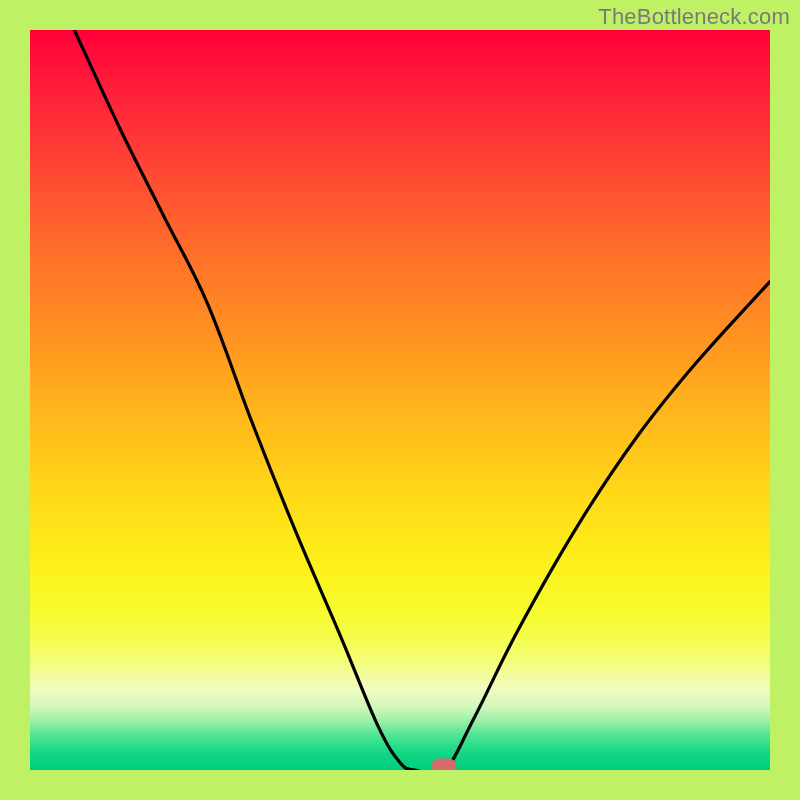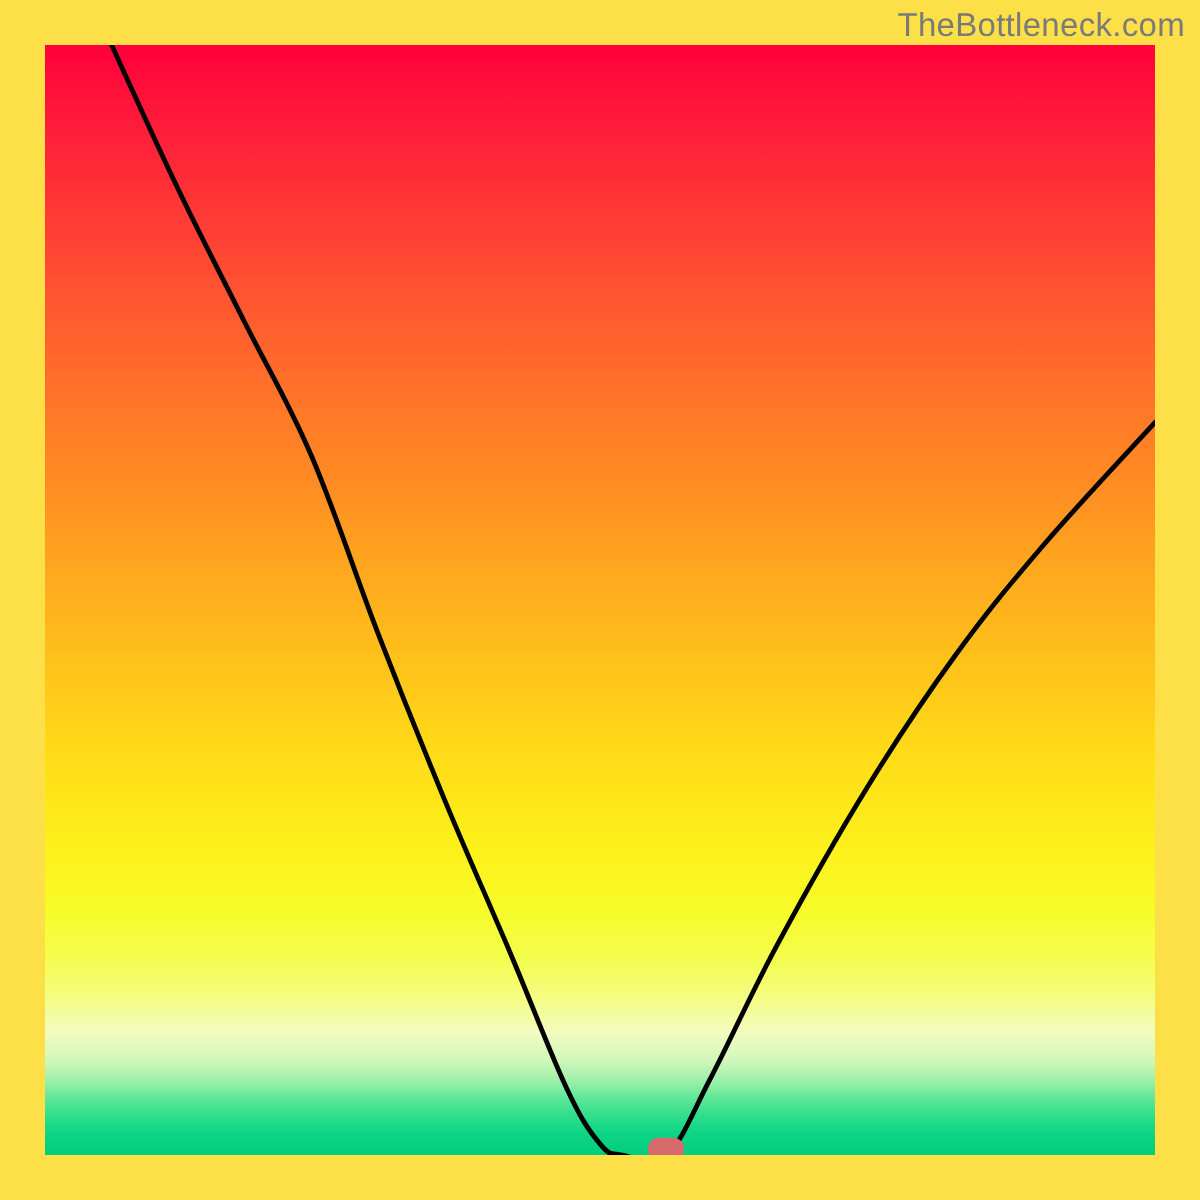--- a/index.html
+++ b/index.html
@@ -8,21 +8,21 @@
     width: 800px;
     height: 800px;
     background: #000;
     overflow: hidden;
     font-family: Arial, Helvetica, sans-serif;
   }
   .stage {
     position: relative;
     width: 800px;
     height: 800px;
-    background: #fde047;
+    background: #bef264;
   }
   .attribution {
     position: absolute;
     top: 4px;
     right: 10px;
     color: #7a7a7a;
     font-size: 22px;
     font-weight: 500;
     letter-spacing: 0.2px;
     z-index: 10;

